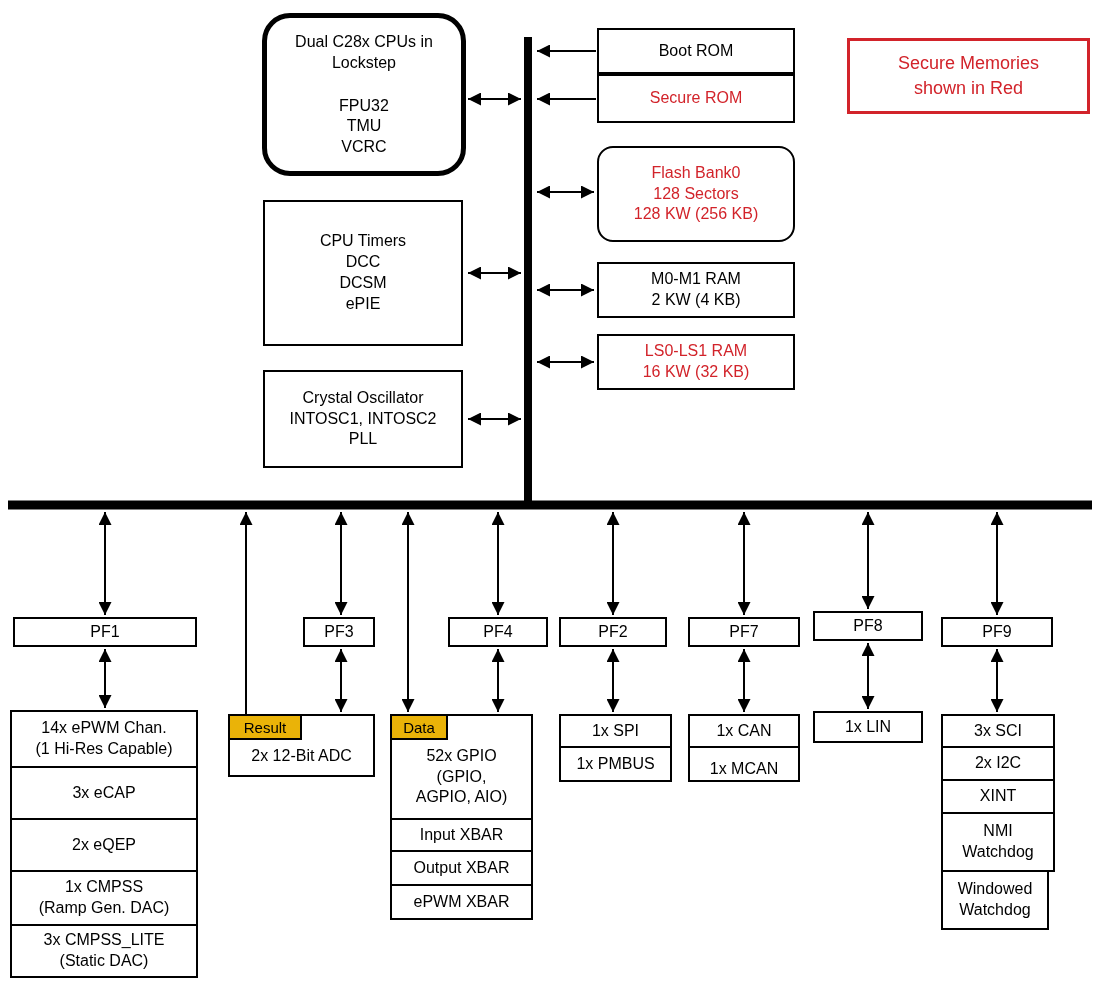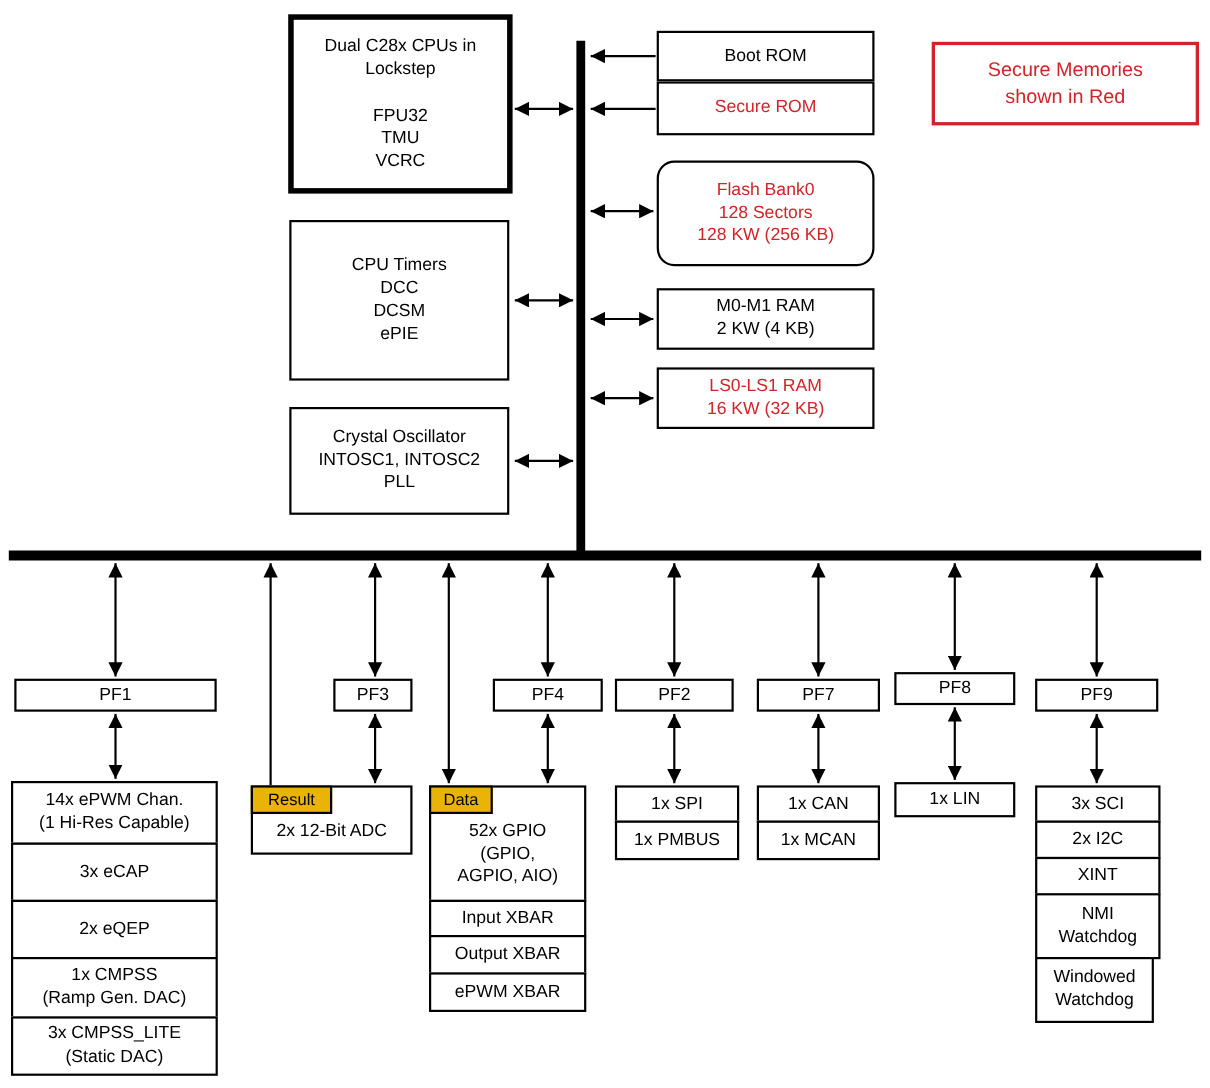--- a/index.html
+++ b/index.html
@@ -7,21 +7,21 @@
     position:relative;width:1100px;height:989px;background:#fff;
     font-family:"Liberation Sans","DejaVu Sans",sans-serif;color:#000;
     overflow:hidden;
   }
   .box{
     position:absolute;box-sizing:border-box;border:2px solid #000;background:#fff;
     display:flex;flex-direction:column;align-items:center;justify-content:center;
     text-align:center;font-size:16px;line-height:1.3;
   }
   .box div{white-space:nowrap;}
-  .thick{border-width:5px;}
+  .thick{border-width:5px;border-radius:28px;}
   .start{justify-content:flex-start;}
   .secure{color:#d2232a;}
   .legend{border:3px solid #d2232a;color:#d2232a;font-size:18px;line-height:1.4;}
   .tab{
     position:absolute;box-sizing:border-box;border:2px solid #000;background:#eab308;
     display:flex;align-items:center;justify-content:center;font-size:15px;z-index:3;
   }
   .sp{height:22px;}
   svg#wires{position:absolute;left:0;top:0;z-index:1;}
   .box,.tab{z-index:2;}
@@ -185,21 +185,21 @@
   <div class="box" style="left:559px;top:714px;width:113px;height:34px;">
     <div>1x SPI</div>
   </div>
   <div class="box" style="left:559px;top:746px;width:113px;height:36px;">
     <div>1x PMBUS</div>
   </div>
 
   <div class="box" style="left:688px;top:714px;width:112px;height:34px;">
     <div>1x CAN</div>
   </div>
-  <div class="box" style="left:688px;top:746px;width:112px;height:36px;">
+  <div class="box" style="left:688px;top:746px;width:112px;height:36px;justify-content:flex-end;">
     <div>1x MCAN</div>
   </div>
 
   <div class="box" style="left:813px;top:711px;width:110px;height:32px;">
     <div>1x LIN</div>
   </div>
 
   <div class="box" style="left:941px;top:714px;width:114px;height:34px;">
     <div>3x SCI</div>
   </div>

